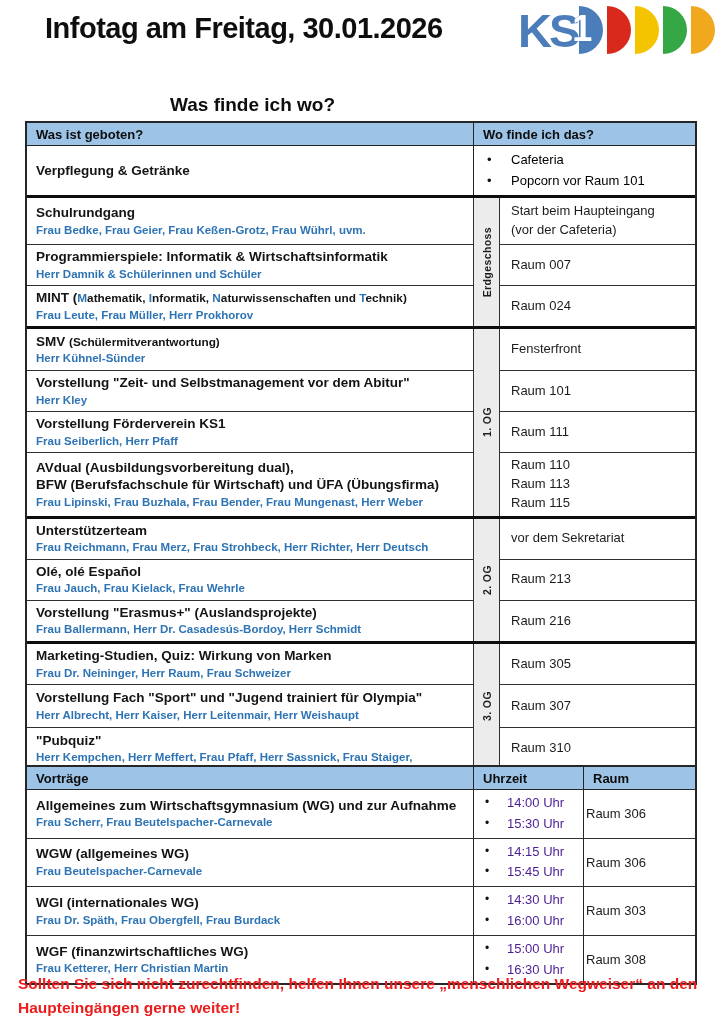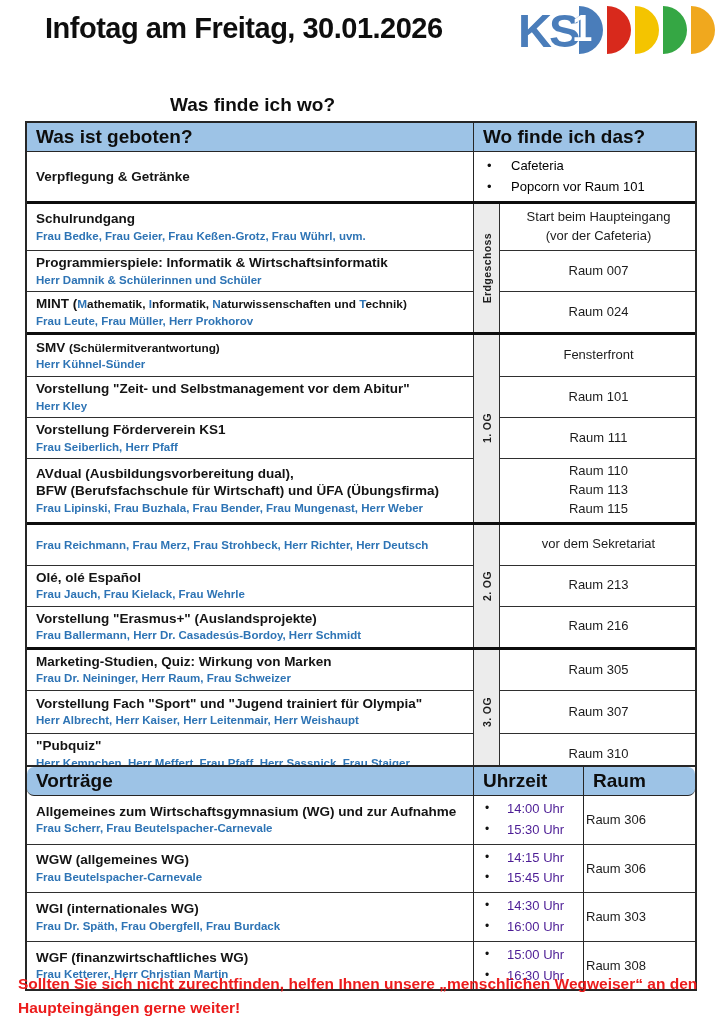--- a/index.html
+++ b/index.html
@@ -21,29 +21,29 @@
   .disc-orange{background:#f0a81e;}
   .disc-one{position:absolute;left:-7px;top:5px;color:#ffffff;font-size:36px;font-weight:800;line-height:1;text-shadow:0 0 1px #4a7dba;}
 
   .subtitle{position:absolute;left:160px;top:94px;font-size:19px;font-weight:bold;color:#0e0e0e;margin-left:10px;}
 
   
   .tbl{position:absolute;left:25px;width:672px;border:2px solid #262626;background:#fff;}
   .cell{padding:3px 9px;display:flex;flex-direction:column;justify-content:center;}
   .row-title{font-size:13.5px;font-weight:bold;color:#141414;line-height:1.3;}
   .row-people{font-size:11.5px;font-weight:bold;color:#2e74b5;line-height:1.35;margin-top:1px;}
-  .loc-line{font-size:13px;color:#1c1c1c;line-height:1.45;text-align:center;}
+  .loc-line{font-size:13px;color:#1c1c1c;line-height:1.45;}
   .t-small{font-size:11.8px;}
   .t-blue{color:#2e74b5;}
 
   
   #t1{top:121px;}
   .t1-hdr{display:grid;grid-template-columns:446px auto;background:#9dc3e6;border-bottom:1px solid #262626;}
   .t1-hdr .cell{padding:3px 9px;min-height:22px;justify-content:center;}
-  .hdr-label{font-size:19px;font-weight:bold;color:#0d0d0d;}
+  .hdr-label{font-size:13px;font-weight:bold;color:#0d0d0d;}
   .vline{border-left:1px solid #262626;}
 
   .t1-intro{display:grid;grid-template-columns:446px auto;}
   .bullet-item{display:grid;grid-template-columns:28px auto;font-size:13px;line-height:1.55;color:#000000;}
   .bullet-item::before{content:"•";font-size:13px;color:#111;padding-left:4px;}
 
   .sec{display:grid;grid-template-columns:446px 27px auto;border-top:3px solid #0d0d0d;}
   .cell-main{grid-column:1;}
   .cell-floor{grid-column:2;background:#ececec;border-left:1px solid #2f2f2f;border-right:1px solid #2f2f2f;display:flex;align-items:center;justify-content:center;}
   .span3{grid-row:1 / span 3;}
@@ -51,21 +51,21 @@
   .cell-loc{grid-column:3;padding-left:11px;}
   .floor-label{writing-mode:vertical-rl;transform:rotate(180deg);font-size:10.5px;font-weight:bold;color:#1f1f1f;letter-spacing:0.4px;white-space:nowrap;}
   .bt{border-top:1px solid #2f2f2f;}
 
   .mh49{min-height:49px;}.mh46{min-height:46px;}.mh39{min-height:39px;}
   .mh40{min-height:40px;}.mh41{min-height:41px;}.mh58{min-height:58px;}
   .mh42{min-height:42px;}.mh43{min-height:43px;}.mh45{min-height:45px;}
 
   
   #t2{top:765px;}
-  .t2-hdr{display:grid;grid-template-columns:446px 110px auto;background:#9dc3e6;border-bottom:1px solid #262626;border-radius:7px;}
+  .t2-hdr{display:grid;grid-template-columns:446px 110px auto;background:#9dc3e6;border-bottom:1px solid #262626;}
   .t2-hdr .cell{min-height:22px;}
   .t2-row{display:grid;grid-template-columns:446px 110px auto;}
   .time-item{display:grid;grid-template-columns:24px auto;font-size:13px;line-height:1.6;color:#4c1d95;}
   .time-item::before{content:"•";font-size:12px;color:#111;padding-left:2px;}
   .room-cell{font-size:13px;color:#1c1c1c;padding-left:2px;}
 
   .footer-note{position:absolute;left:18px;top:972px;width:692px;font-size:15.5px;font-weight:bold;color:#ec1c1c;line-height:1.55;}
 </style>
 </head>
 <body>
@@ -183,20 +183,21 @@
         <div class="loc-line">Raum 115</div>
       </div>
     </div>
 
     <div class="sec">
       <div class="cell-floor span3">
           <span class="floor-label">2. OG</span>
         </div>
 
       <div class="cell cell-main mh40">
+        <div class="row-title">Unterstützerteam</div>
         <div class="row-people">Frau Reichmann, Frau Merz, Frau Strohbeck, Herr Richter, Herr Deutsch</div>
       </div>
       <div class="cell cell-loc">
         <div class="loc-line">vor dem Sekretariat</div>
       </div>
 
       <div class="cell cell-main mh40 bt">
         <div class="row-title">Olé, olé Español</div>
         <div class="row-people">Frau Jauch, Frau Kielack, Frau Wehrle</div>
       </div>

